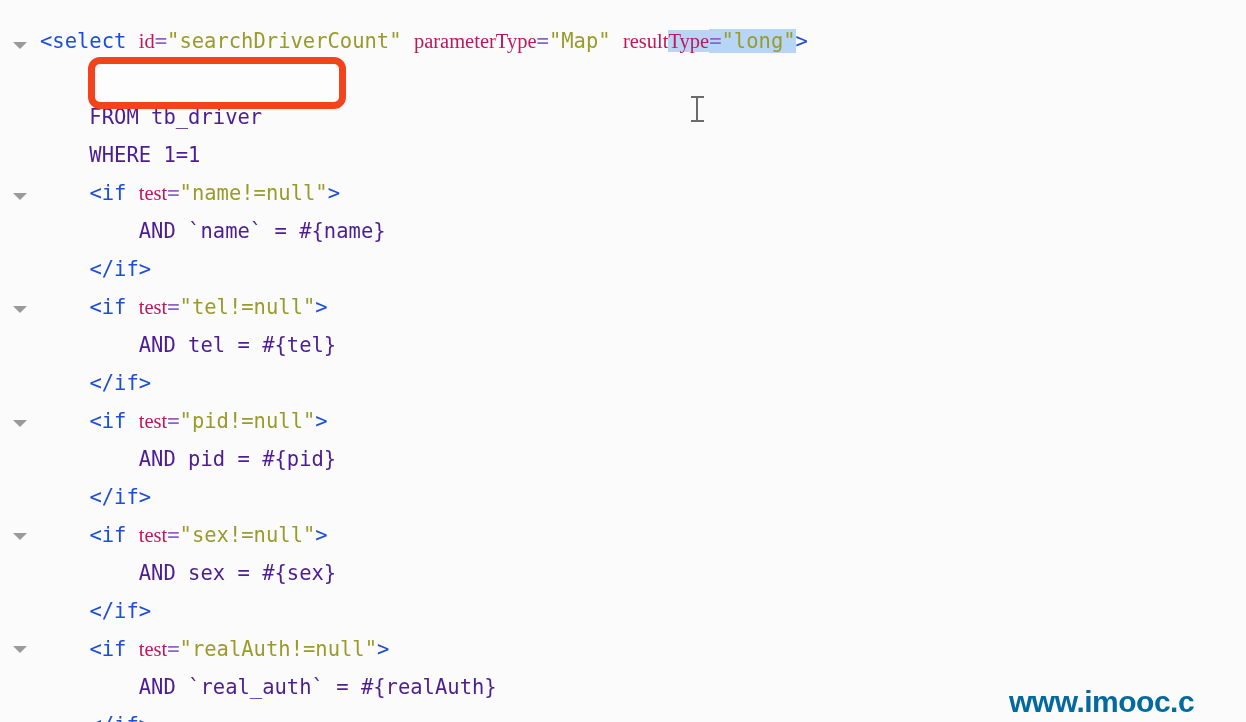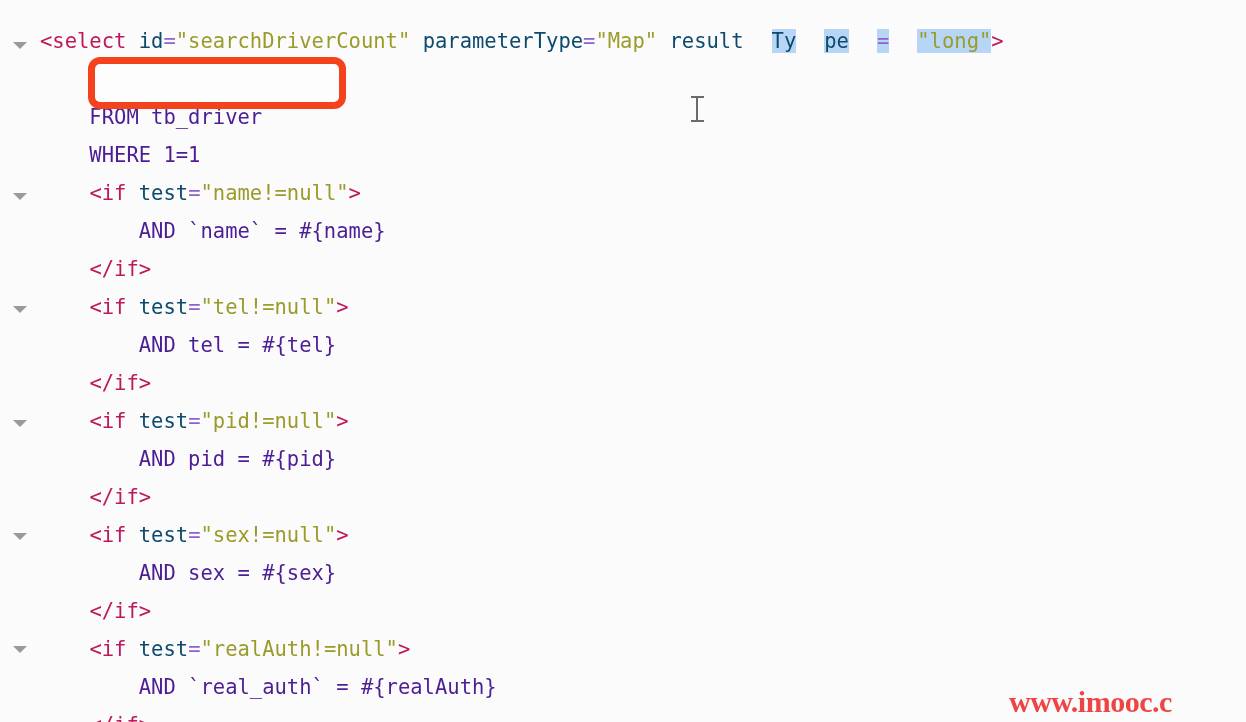--- a/index.html
+++ b/index.html
@@ -63,26 +63,26 @@
     letter-spacing: 0px;
   }
   .line {
     position: absolute;
     left: 0;
     height: 38px;
     white-space: pre;
   }
 
   
-  .tag      { color: #be185d; margin-top: 26px; }
-  .attr     { color: #0c4a6e; }
+  .tag      { color: #1d4ed8; margin-top: 26px; }
+  .attr     { color: #be185d; font-family: Liberation Serif, serif; }
   .punct    { color: #8c62cd; }
   .val      { color: #9a9b2a; }
   .sql      { color: #4c1d95; }
-  .sel      { background: #b7d6f5; margin-left: 28px; }
+  .sel      { background: #b7d6f5; }
 
   
   #annotation-box {
     position: absolute;
     left: 88px;
     top: 57px;
     width: 258px;
     height: 52px;
     border: 7px solid #f4431c;
     border-radius: 12px;
@@ -106,24 +106,24 @@
   }
   #text-cursor .bar   { left: 5px; top: 1px; width: 2px; height: 24px; }
   #text-cursor .top   { left: 0;   top: 0;   width: 13px; height: 2px; }
   #text-cursor .bot   { left: 0;   top: 24px;width: 13px; height: 2px; }
 
   
   #watermark {
     position: absolute;
     left: 1009px;
     top: 685px;
-    font-family: Liberation Serif, serif;
+    font-family: Liberation Sans, sans-serif;
     font-size: 30px;
     font-weight: bold;
-    color: #ef4444;
+    color: #0369a1;
     white-space: nowrap;
     letter-spacing: -0.5px;
     pointer-events: none;
   }
 </style>
 </head>
 <body>
 
 <div id="editor">
 

